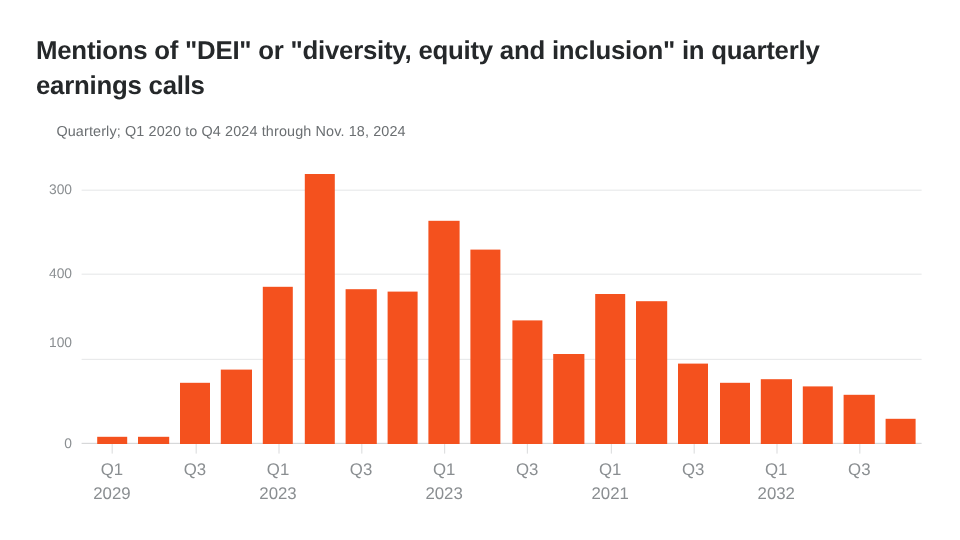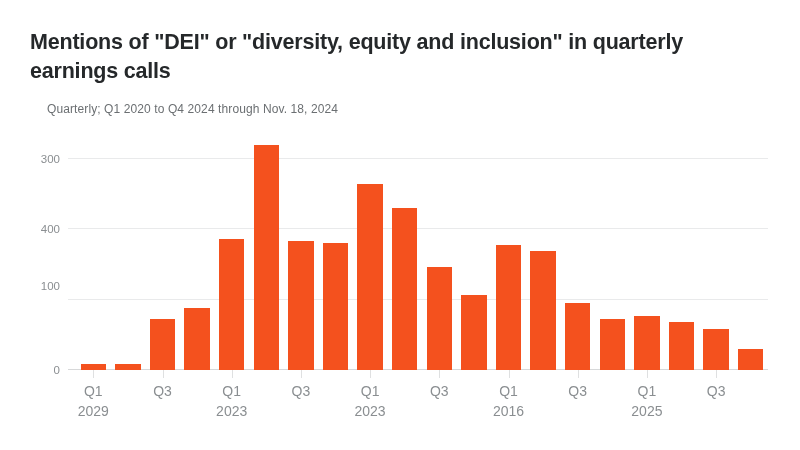--- a/index.html
+++ b/index.html
@@ -188,24 +188,24 @@
         <div class="xtick-label" style="left: 86.5px;">Q3</div>
         <div class="xtick" style="left: 155.7px;"></div>
         <div class="xtick-label" style="left: 155.7px;">Q1<span class="yr">2023</span></div>
         <div class="xtick" style="left: 224.9px;"></div>
         <div class="xtick-label" style="left: 224.9px;">Q3</div>
         <div class="xtick" style="left: 294.1px;"></div>
         <div class="xtick-label" style="left: 294.1px;">Q1<span class="yr">2023</span></div>
         <div class="xtick" style="left: 363.3px;"></div>
         <div class="xtick-label" style="left: 363.3px;">Q3</div>
         <div class="xtick" style="left: 432.5px;"></div>
-        <div class="xtick-label" style="left: 432.5px;">Q1<span class="yr">2016</span></div>
+        <div class="xtick-label" style="left: 432.5px;">Q1<span class="yr">2021</span></div>
         <div class="xtick" style="left: 501.7px;"></div>
         <div class="xtick-label" style="left: 501.7px;">Q3</div>
         <div class="xtick" style="left: 570.9px;"></div>
-        <div class="xtick-label" style="left: 570.9px;">Q1<span class="yr">2025</span></div>
+        <div class="xtick-label" style="left: 570.9px;">Q1<span class="yr">2032</span></div>
         <div class="xtick" style="left: 640.1px;"></div>
         <div class="xtick-label" style="left: 640.1px;">Q3</div>
       </div>
 
   </div>
 
 </div>
 
 </body></html>

